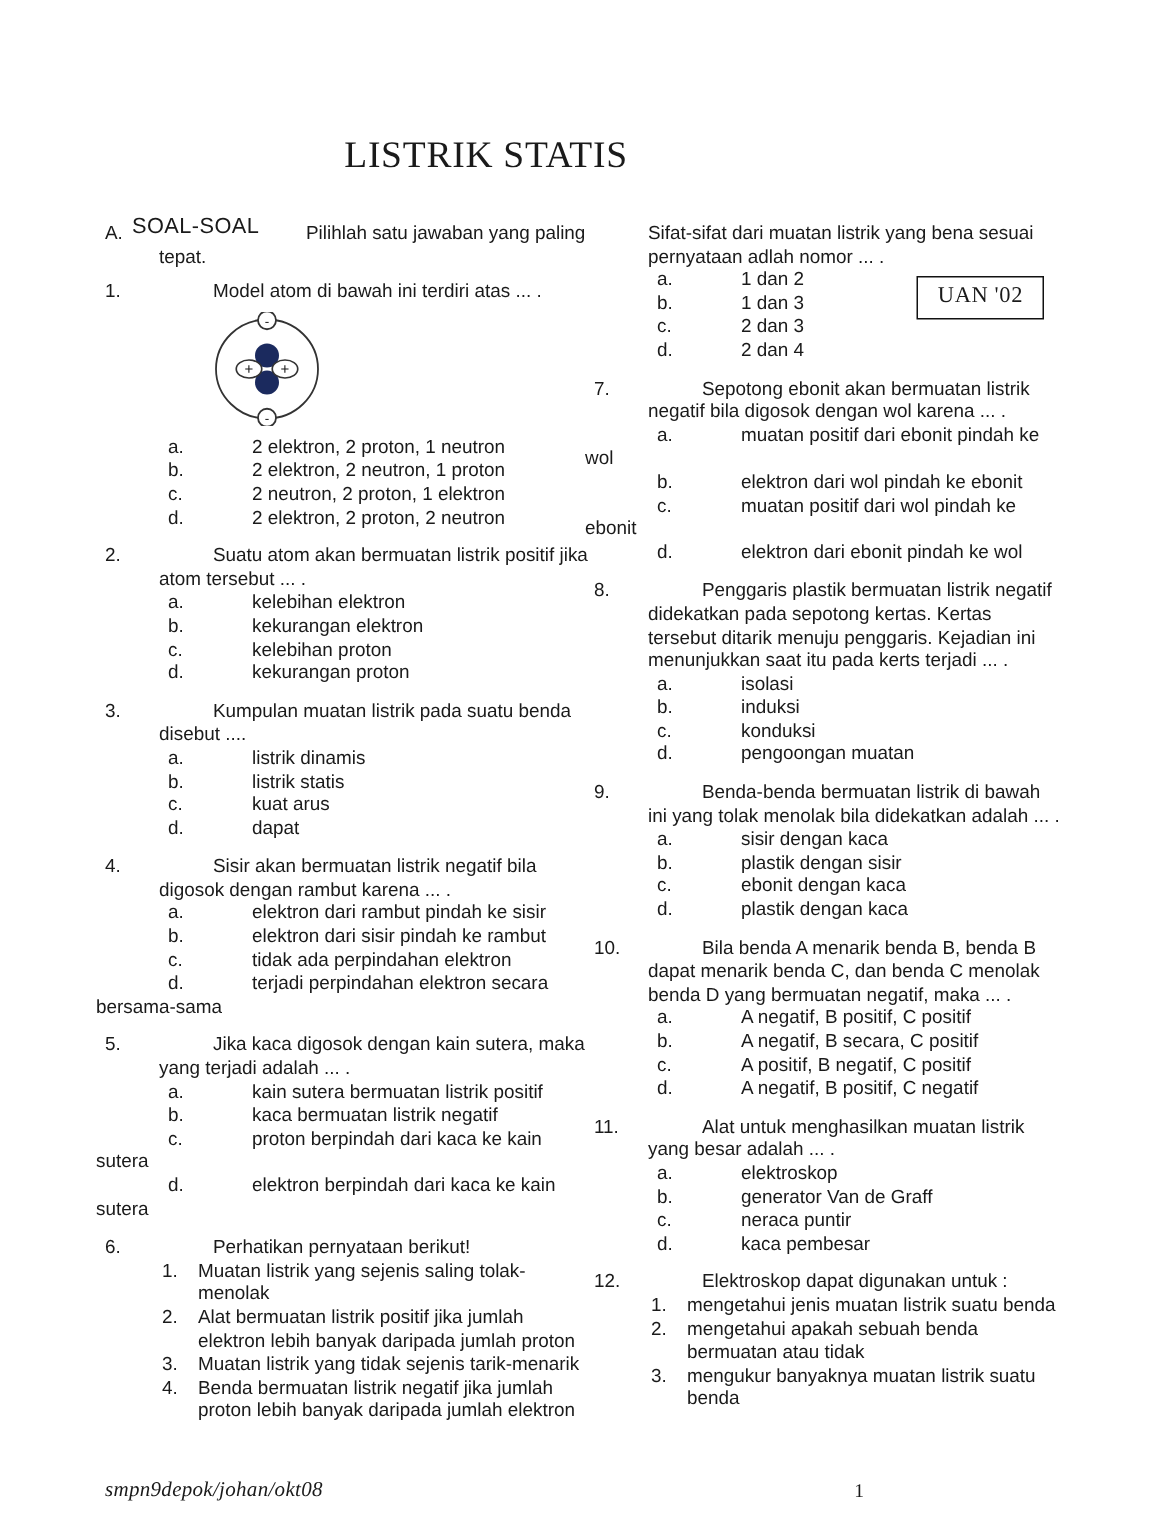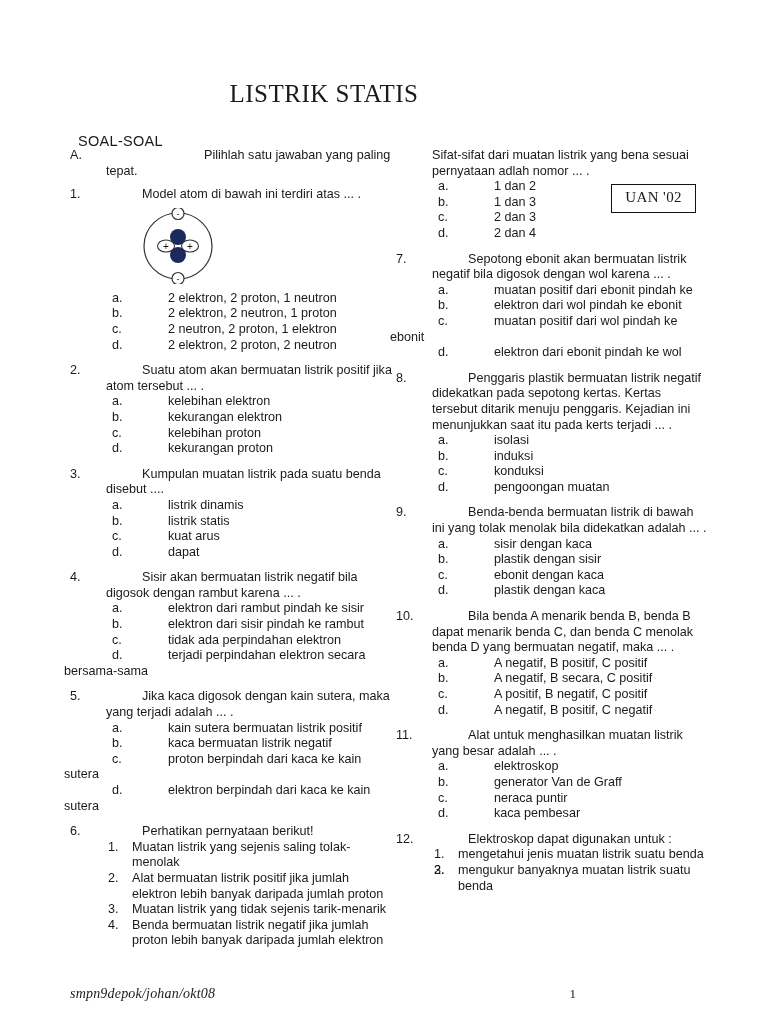--- a/index.html
+++ b/index.html
@@ -13,21 +13,21 @@
     font-family: "Liberation Sans", sans-serif;
     color: #1a1a1a;
     position: relative;
     overflow: hidden;
   }
   .page {
     position: relative;
     width: 648px;
     height: 1024px;
     box-sizing: border-box;
-    padding: 8px;
+    padding: 18px;
   }
   .doc-title {
     text-align: center;
     font-family: "Liberation Serif", serif;
     font-size: 25px;
     letter-spacing: 0.5px;
     font-weight: 400;
     margin: 0;
     padding-top: 72px;
   }
@@ -265,20 +265,21 @@
               <li class="opt"><span class="opt-let">b.</span><span>1 dan 3</span></li>
               <li class="opt"><span class="opt-let">c.</span><span>2 dan 3</span></li>
               <li class="opt"><span class="opt-let">d.</span><span>2 dan 4</span></li>
             </ul>
           </div>
           <div class="q">
             <span class="q-num">7.</span>
             <p class="q-stem">Sepotong ebonit akan bermuatan listrik negatif bila digosok dengan wol karena ... .</p>
             <ul class="opts">
               <li class="opt"><span class="opt-let">a.</span><span>muatan positif dari ebonit pindah ke</span></li>
+              <li class="opt opt-cont">wol</li>
               <li class="opt"><span class="opt-let">b.</span><span>elektron dari wol pindah ke ebonit</span></li>
               <li class="opt"><span class="opt-let">c.</span><span>muatan positif dari wol pindah ke</span></li>
               <li class="opt opt-cont">ebonit</li>
               <li class="opt"><span class="opt-let">d.</span><span>elektron dari ebonit pindah ke wol</span></li>
             </ul>
           </div>
           <div class="q">
             <span class="q-num">8.</span>
             <p class="q-stem">Penggaris plastik bermuatan listrik negatif didekatkan pada sepotong kertas. Kertas tersebut ditarik menuju penggaris. Kejadian ini menunjukkan saat itu pada kerts terjadi ... .</p>
             <ul class="opts">
@@ -316,21 +317,21 @@
               <li class="opt"><span class="opt-let">b.</span><span>generator Van de Graff</span></li>
               <li class="opt"><span class="opt-let">c.</span><span>neraca puntir</span></li>
               <li class="opt"><span class="opt-let">d.</span><span>kaca pembesar</span></li>
             </ul>
           </div>
           <div class="q">
             <span class="q-num">12.</span>
             <p class="q-stem">Elektroskop dapat digunakan untuk :</p>
             <ul class="substs">
               <li class="subst"><span class="subst-num">1.</span><span>mengetahui jenis muatan listrik suatu benda</span></li>
-              <li class="subst"><span class="subst-num">2.</span></li>
+              <li class="subst"><span class="subst-num">2.</span><span>mengetahui apakah sebuah benda bermuatan atau tidak</span></li>
               <li class="subst"><span class="subst-num">3.</span><span>mengukur banyaknya muatan listrik suatu benda</span></li>
             </ul>
           </div>
         </div>
     </div>
 
   </div>
 
   <div class="footer">smpn9depok/johan/okt08</div>
   <div class="page-num">1</div>

